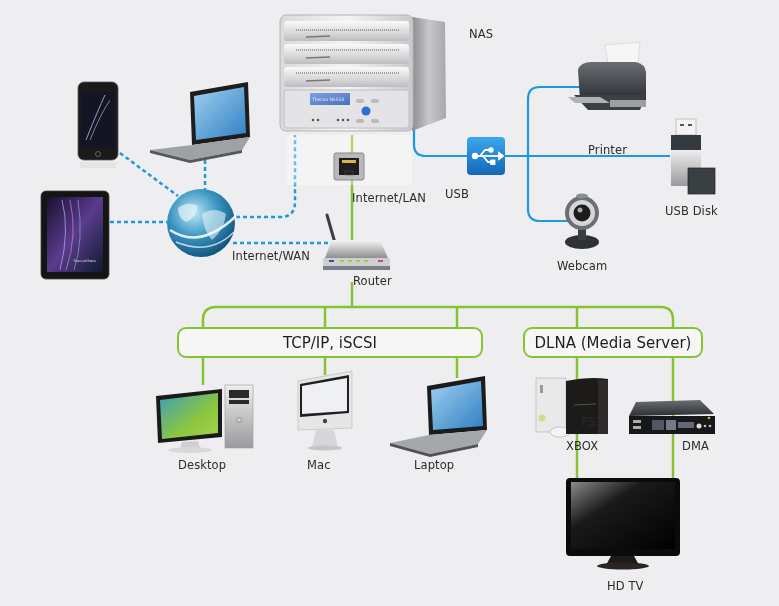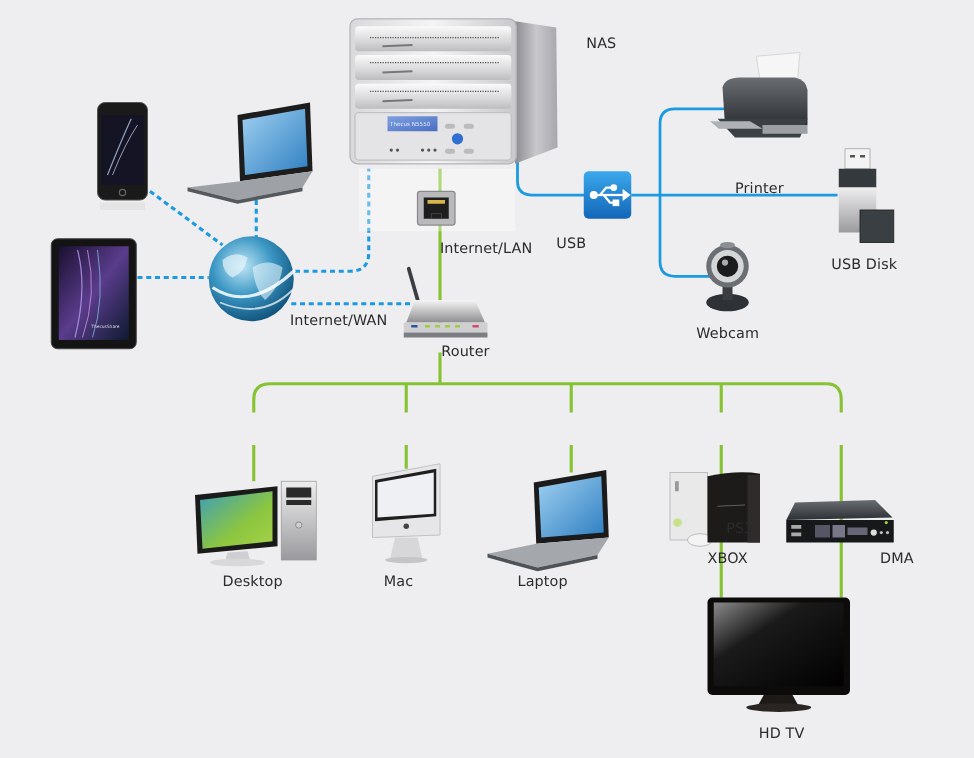--- a/index.html
+++ b/index.html
@@ -306,16 +306,18 @@
 <div class="lbl" style="left:588px;top:125px;margin-top:18px;">Printer</div>
 <div class="lbl" style="left:665px;top:204px;">USB Disk</div>
 <div class="lbl" style="left:557px;top:259px;text-align:center;">Webcam</div>
 <div class="lbl" style="left:232px;top:249px;">Internet/WAN</div>
 <div class="lbl" style="left:353px;top:274px;">Router</div>
 <div class="lbl" style="left:178px;top:458px;">Desktop</div>
 <div class="lbl" style="left:307px;top:458px;">Mac</div>
 <div class="lbl" style="left:414px;top:458px;">Laptop</div>
 <div class="lbl" style="left:538px;top:439px;margin-left:28px;">XBOX</div>
 <div class="lbl" style="left:581px;top:415px;">PS3</div>
-<div class="lbl" style="left:704px;top:439px;">DMA</div>
+<div class="lbl" style="left:682px;top:439px;">DMA</div>
 <div class="lbl" style="left:607px;top:579px;">HD TV</div>
 
+<div class="pill" style="left:177px;top:327px;width:306px;height:31px;">TCP/IP, iSCSI</div>
+<div class="pill" style="left:523px;top:327px;width:180px;height:31px;">DLNA (Media Server)</div>
 </div>
 
 </body></html>

